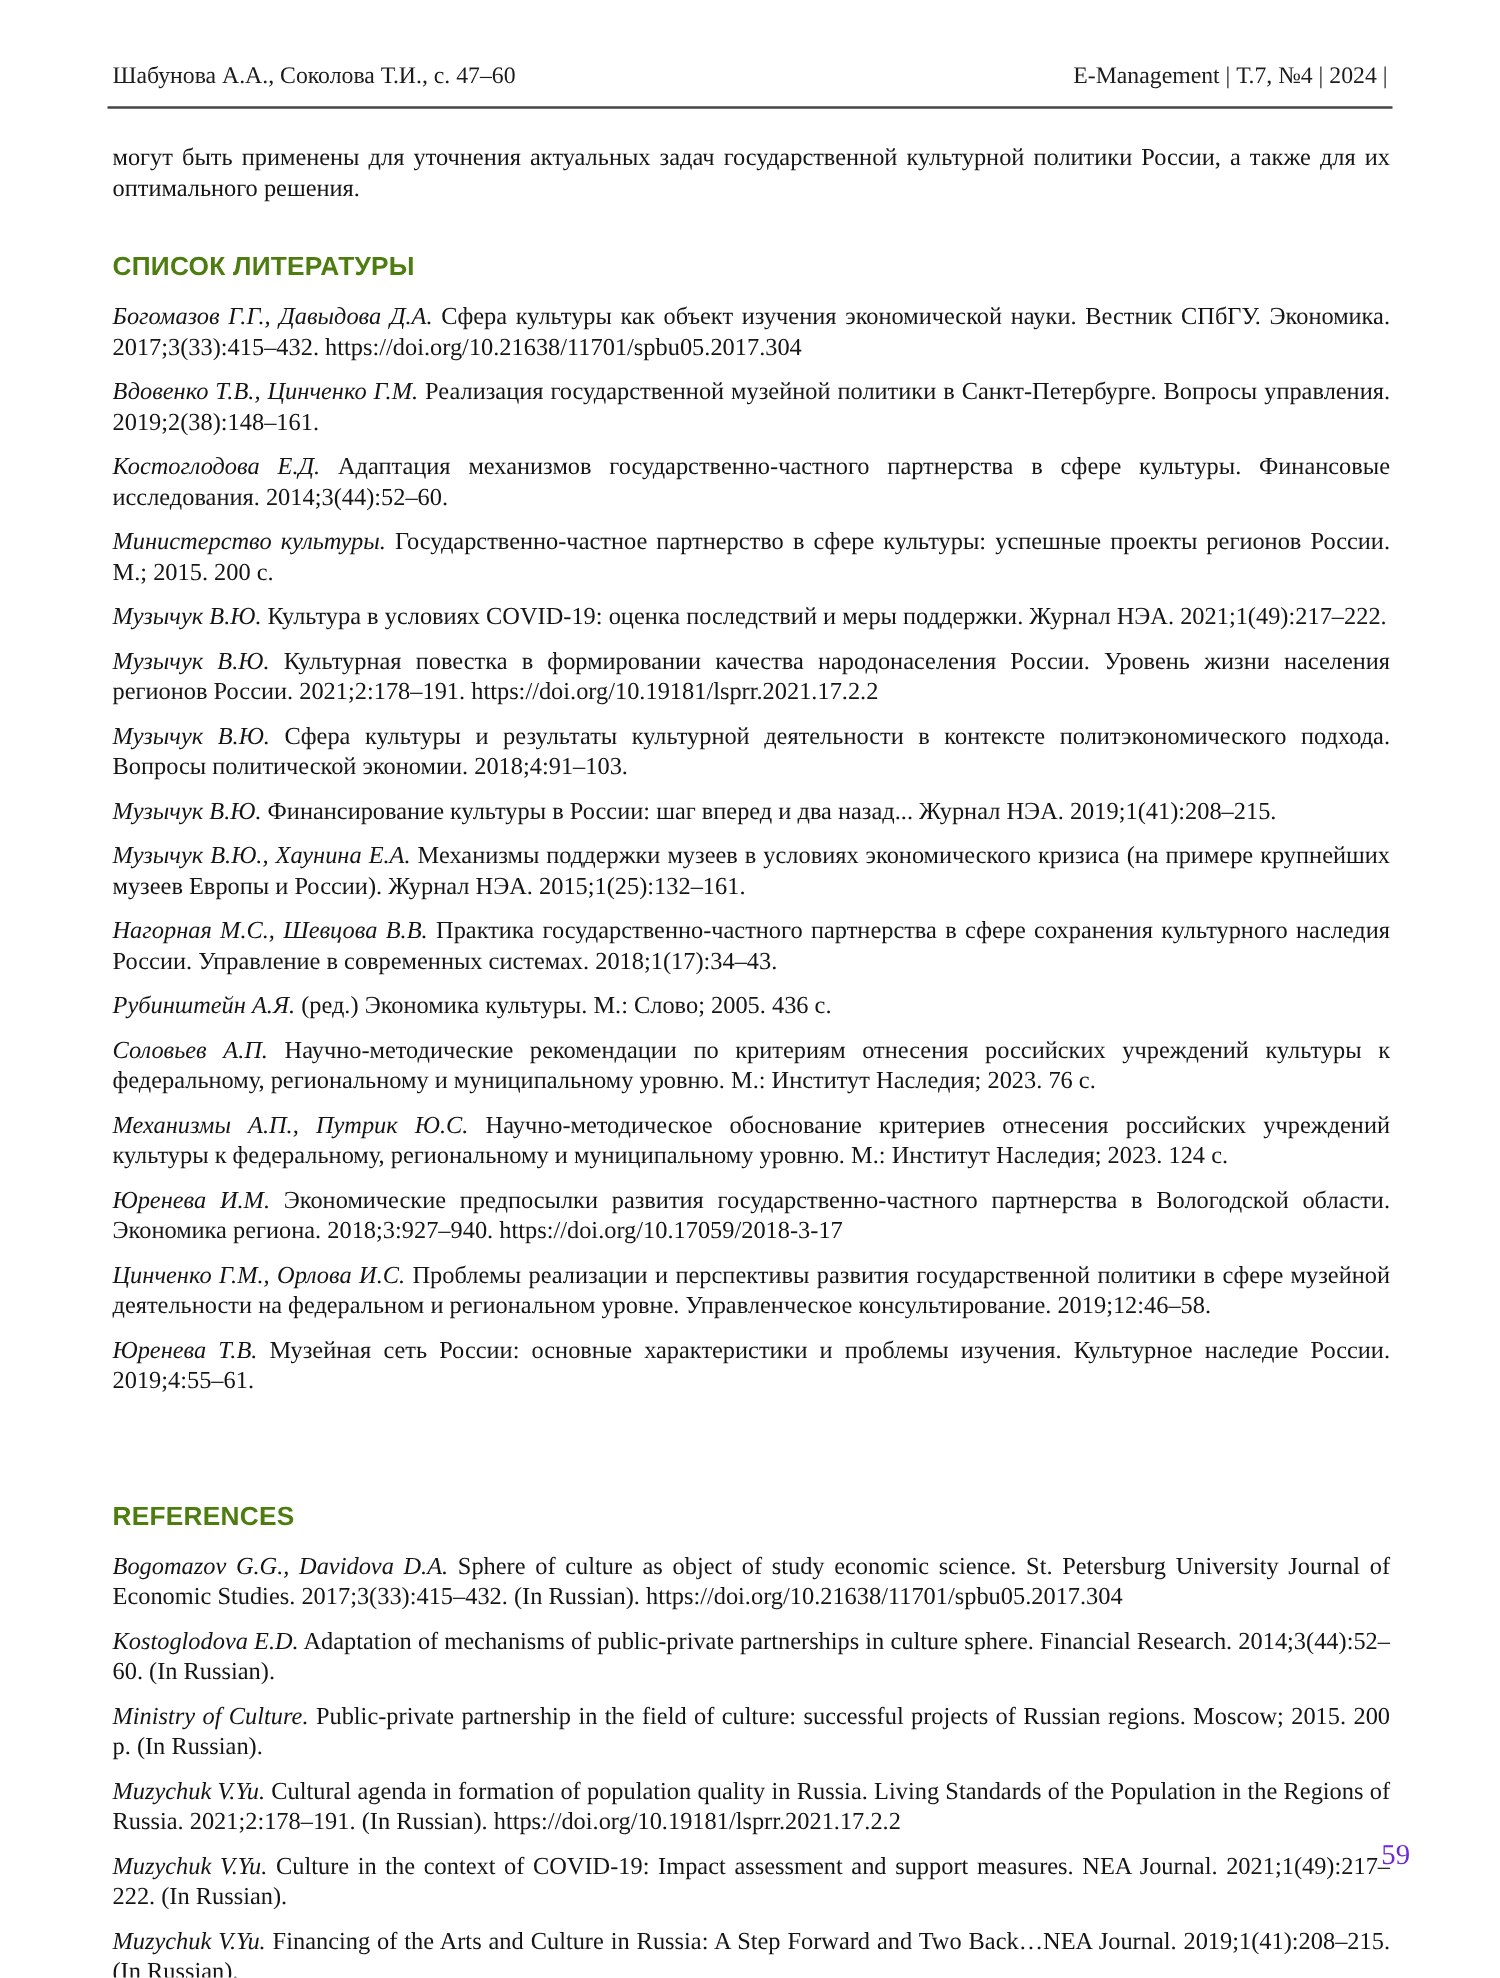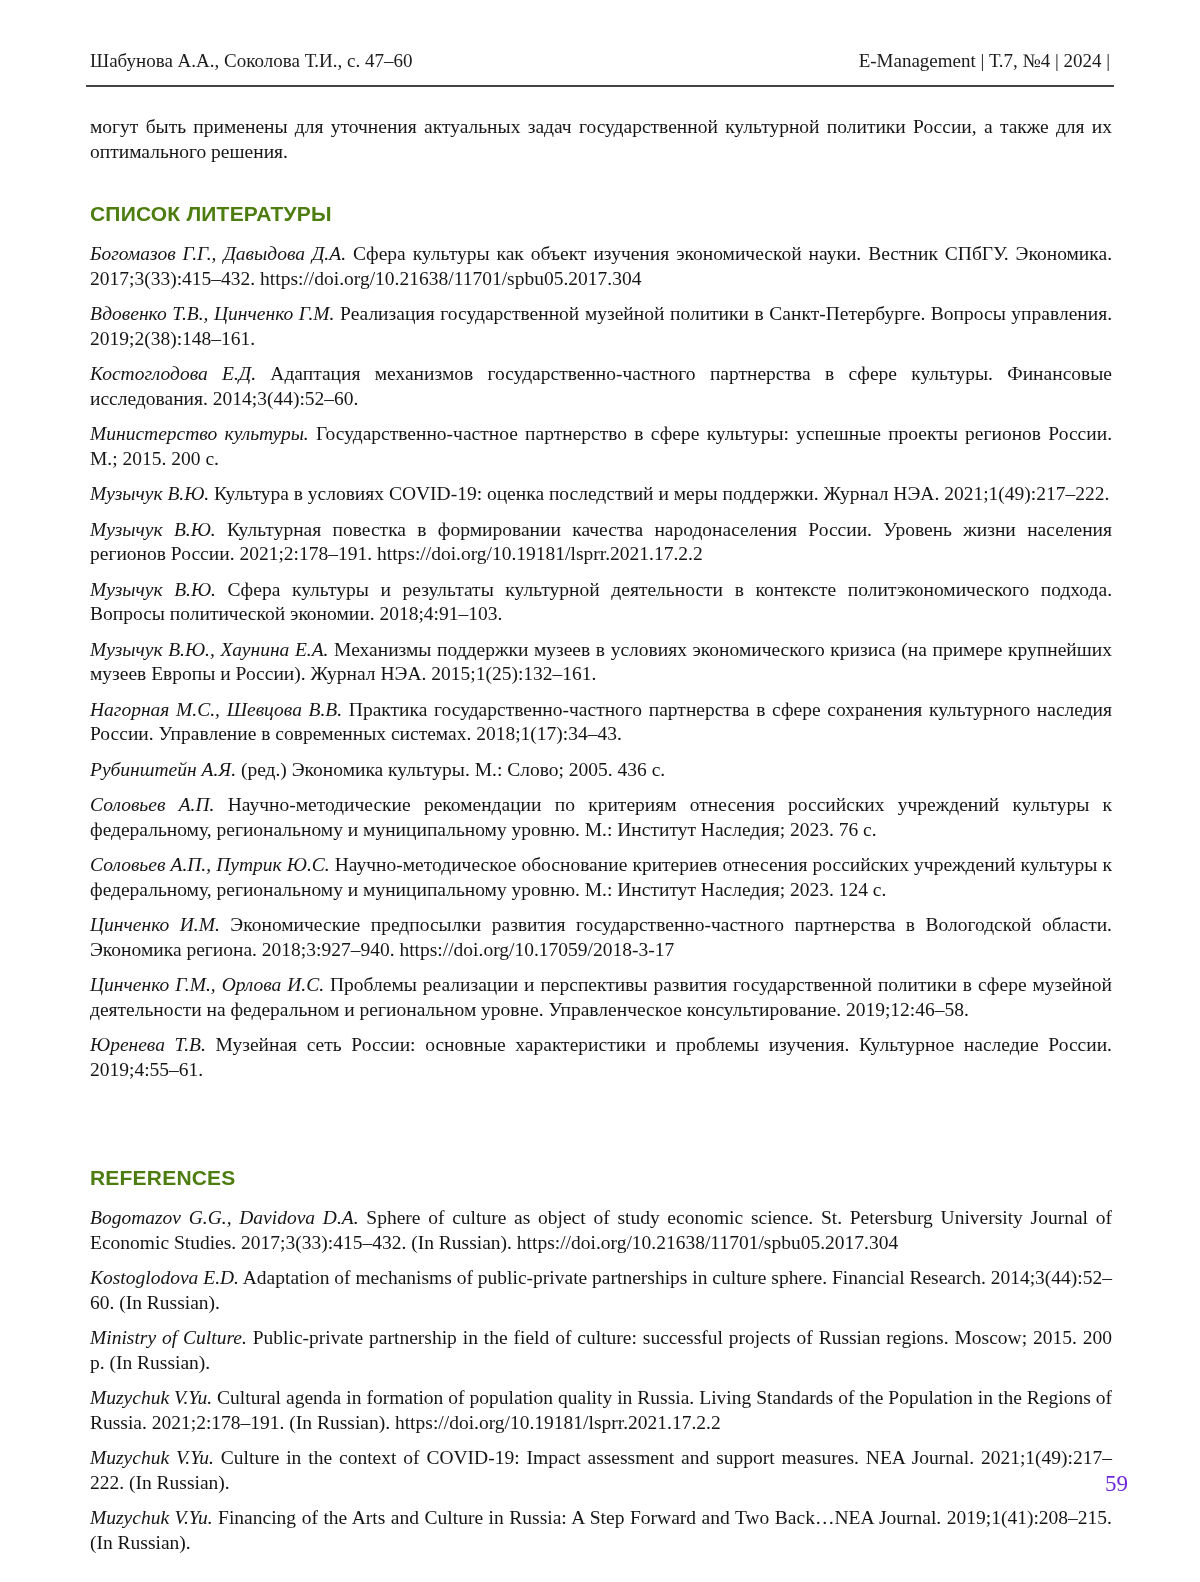--- a/index.html
+++ b/index.html
@@ -82,26 +82,27 @@
   <section class="section-ru">
     <h2 class="section-heading">СПИСОК ЛИТЕРАТУРЫ</h2>
     <div class="entries">
         <p class="ref"><i>Богомазов Г.Г., Давыдова Д.А.</i> <span>Сфера культуры как объект изучения экономической науки. Вестник СПбГУ. Экономика. 2017;3(33):415–432. https://doi.org/10.21638/11701/spbu05.2017.304</span></p>
         <p class="ref"><i>Вдовенко Т.В., Цинченко Г.М.</i> <span>Реализация государственной музейной политики в Санкт-Петербурге. Вопросы управления. 2019;2(38):148–161.</span></p>
         <p class="ref"><i>Костоглодова Е.Д.</i> <span>Адаптация механизмов государственно-частного партнерства в сфере культуры. Финансовые исследования. 2014;3(44):52–60.</span></p>
         <p class="ref"><i>Министерство культуры.</i> <span>Государственно-частное партнерство в сфере культуры: успешные проекты регионов России. М.; 2015. 200 с.</span></p>
         <p class="ref"><i>Музычук В.Ю.</i> <span>Культура в условиях COVID-19: оценка последствий и меры поддержки. Журнал НЭА. 2021;1(49):217–222.</span></p>
         <p class="ref"><i>Музычук В.Ю.</i> <span>Культурная повестка в формировании качества народонаселения России. Уровень жизни населения регионов России. 2021;2:178–191. https://doi.org/10.19181/lsprr.2021.17.2.2</span></p>
         <p class="ref"><i>Музычук В.Ю.</i> <span>Сфера культуры и результаты культурной деятельности в контексте политэкономического подхода. Вопросы политической экономии. 2018;4:91–103.</span></p>
+        <p class="ref"><i>Музычук В.Ю.</i> <span>Финансирование культуры в России: шаг вперед и два назад... Журнал НЭА. 2019;1(41):208–215.</span></p>
         <p class="ref"><i>Музычук В.Ю., Хаунина Е.А.</i> <span>Механизмы поддержки музеев в условиях экономического кризиса (на примере крупнейших музеев Европы и России). Журнал НЭА. 2015;1(25):132–161.</span></p>
         <p class="ref"><i>Нагорная М.С., Шевцова В.В.</i> <span>Практика государственно-частного партнерства в сфере сохранения культурного наследия России. Управление в современных системах. 2018;1(17):34–43.</span></p>
         <p class="ref"><i>Рубинштейн А.Я.</i> <span>(ред.) Экономика культуры. М.: Слово; 2005. 436 с.</span></p>
         <p class="ref"><i>Соловьев А.П.</i> <span>Научно-методические рекомендации по критериям отнесения российских учреждений культуры к федеральному, региональному и муниципальному уровню. М.: Институт Наследия; 2023. 76 с.</span></p>
-        <p class="ref"><i>Соловьев А.П., Путрик Ю.С.</i> <span>Научно-методическое обоснование критериев отнесения российских учреждений культуры к федеральному, региональному и муниципальному уровню. М.: Институт Наследия; 2023. 124 с.</span></p>
-        <p class="ref"><i>Цинченко И.М.</i> <span>Экономические предпосылки развития государственно-частного партнерства в Вологодской области. Экономика региона. 2018;3:927–940. https://doi.org/10.17059/2018-3-17</span></p>
+        <p class="ref"><i>Механизмы А.П., Путрик Ю.С.</i> <span>Научно-методическое обоснование критериев отнесения российских учреждений культуры к федеральному, региональному и муниципальному уровню. М.: Институт Наследия; 2023. 124 с.</span></p>
+        <p class="ref"><i>Юренева И.М.</i> <span>Экономические предпосылки развития государственно-частного партнерства в Вологодской области. Экономика региона. 2018;3:927–940. https://doi.org/10.17059/2018-3-17</span></p>
         <p class="ref"><i>Цинченко Г.М., Орлова И.С.</i> <span>Проблемы реализации и перспективы развития государственной политики в сфере музейной деятельности на федеральном и региональном уровне. Управленческое консультирование. 2019;12:46–58.</span></p>
         <p class="ref"><i>Юренева Т.В.</i> <span>Музейная сеть России: основные характеристики и проблемы изучения. Культурное наследие России. 2019;4:55–61.</span></p>
       </div>
   </section>
 
   <section class="section-en">
     <h2 class="section-heading">REFERENCES</h2>
     <div class="entries">
         <p class="ref"><i>Bogomazov G.G., Davidova D.A.</i> <span>Sphere of culture as object of study economic science. St. Petersburg University Journal of Economic Studies. 2017;3(33):415–432. (In Russian). https://doi.org/10.21638/11701/spbu05.2017.304</span></p>
         <p class="ref"><i>Kostoglodova E.D.</i> <span>Adaptation of mechanisms of public-private partnerships in culture sphere. Financial Research. 2014;3(44):52–60. (In Russian).</span></p>

